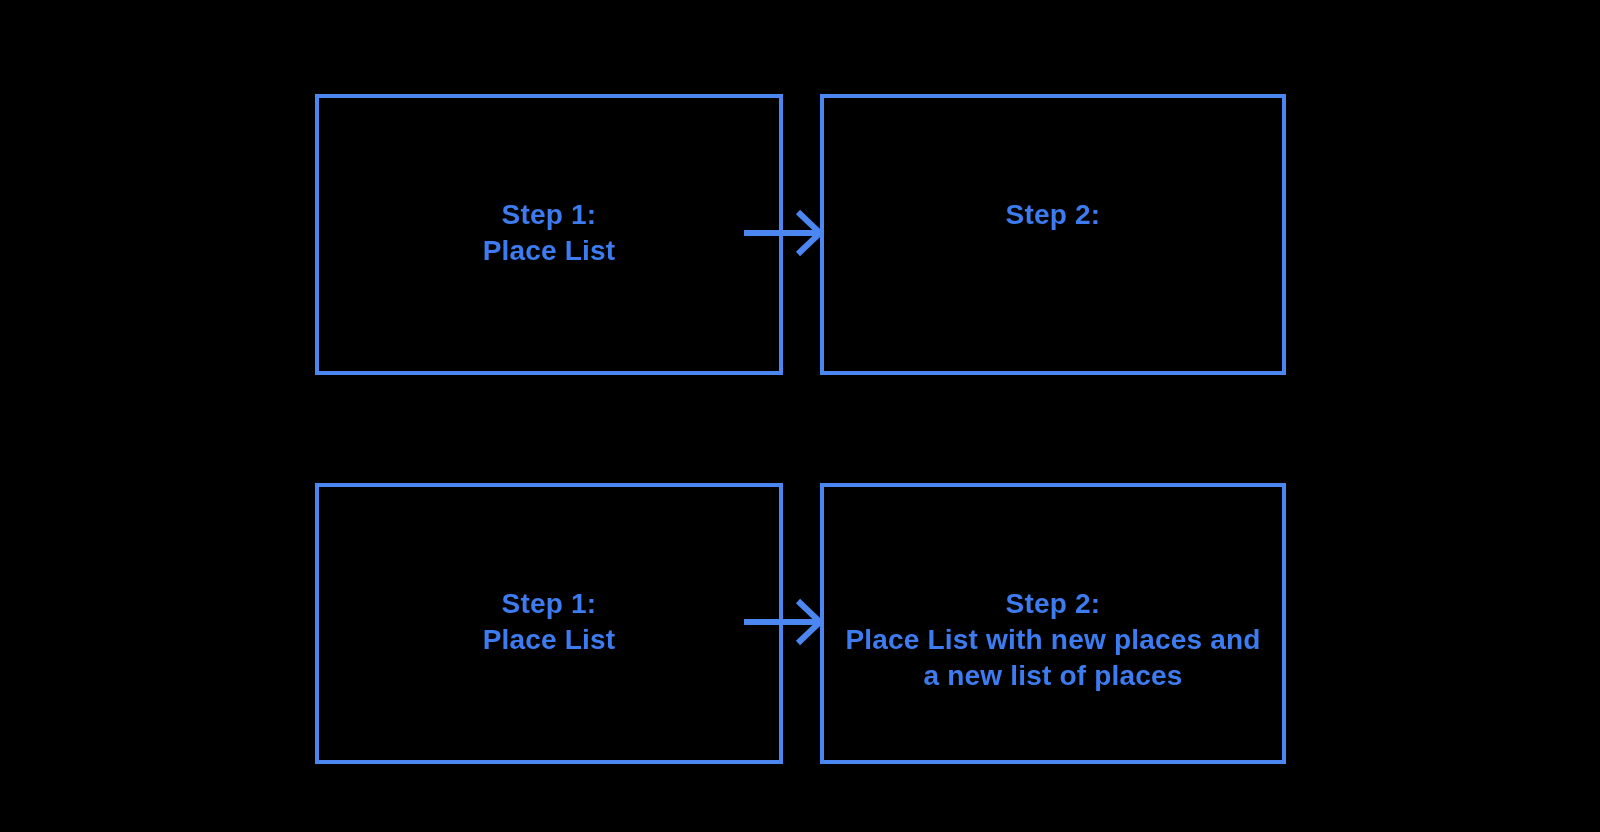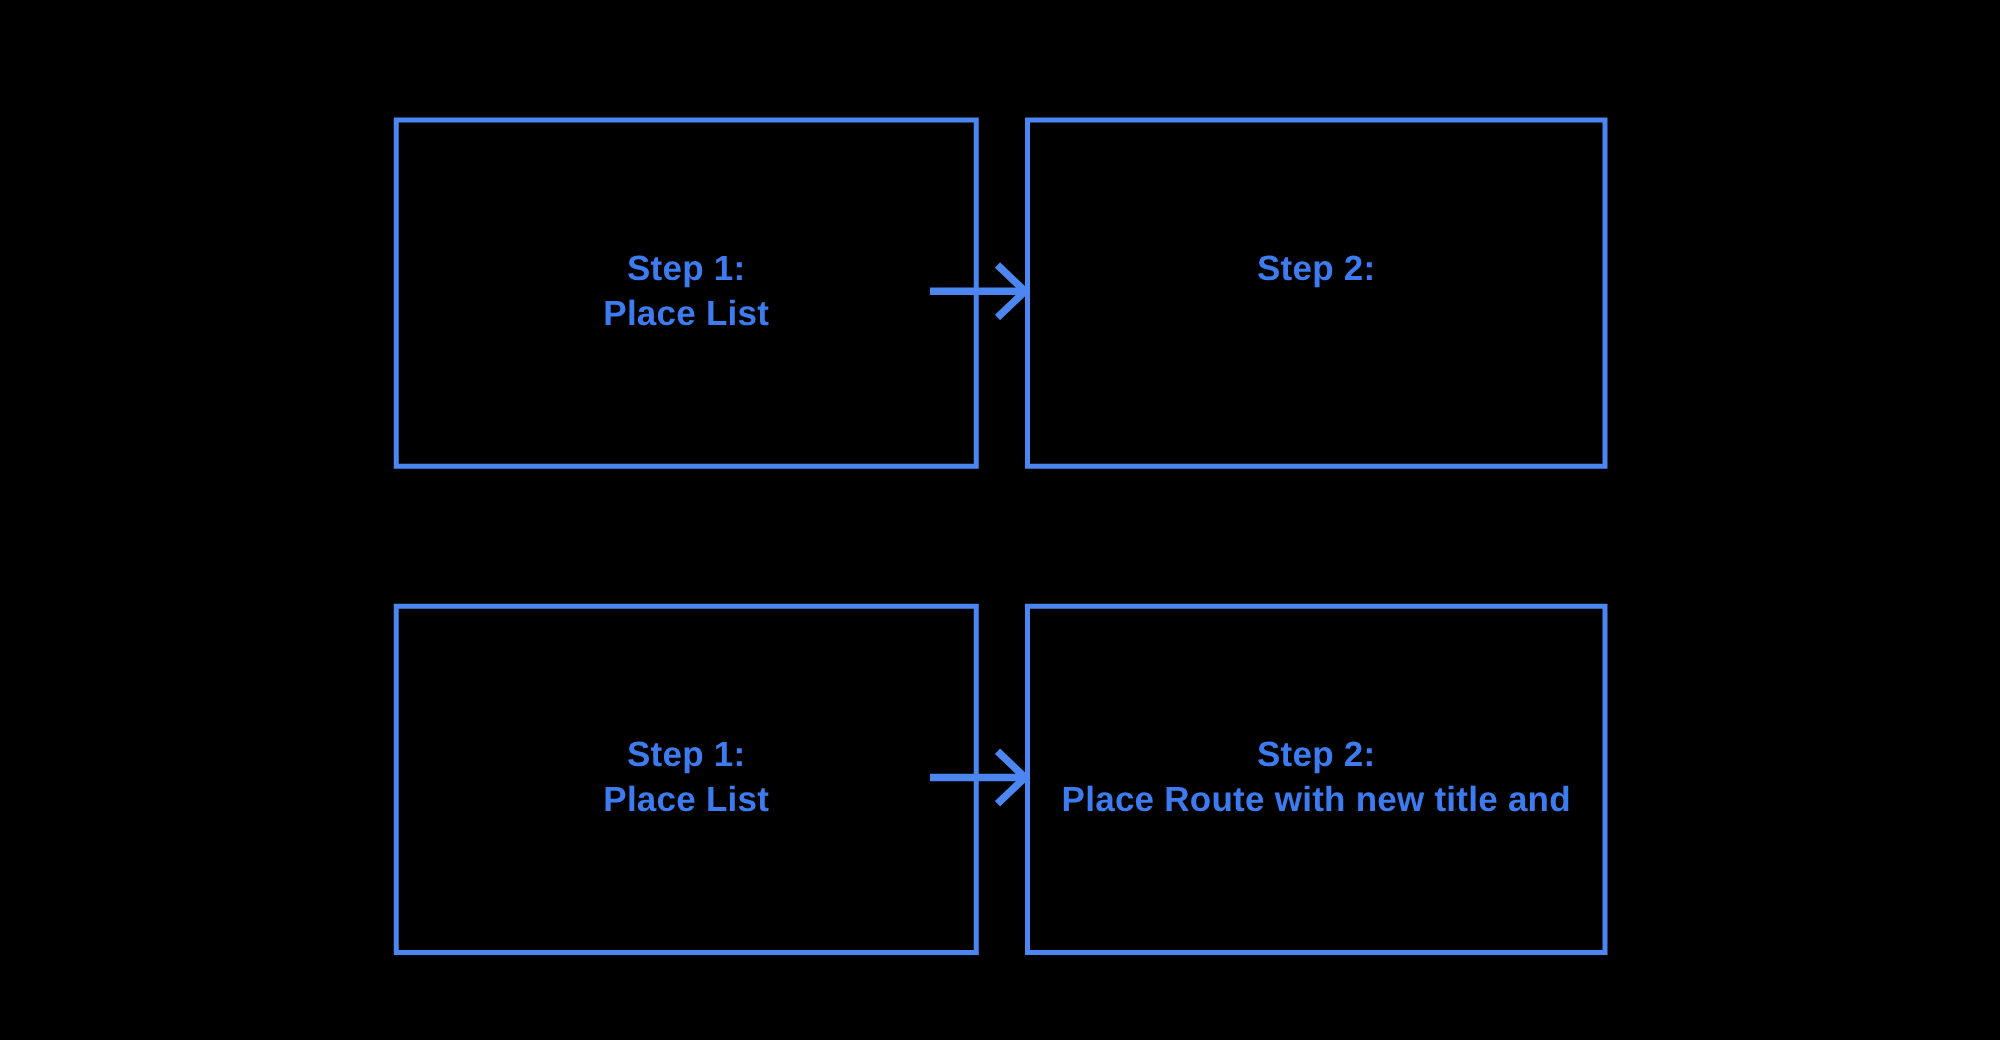--- a/index.html
+++ b/index.html
@@ -83,17 +83,18 @@
   </div>
 
   <svg class="flow-arrow a2" viewBox="0 0 86 48" aria-hidden="true">
     <line x1="3" y1="24" x2="77" y2="24"></line>
     <polyline points="57,3 79,24 57,45"></polyline>
   </svg>
 
   <div class="flow-box b4">
     <div class="box-label">
       <div>Step 2:</div>
-      <div>Place Route with new title and</div>
+      <div>Place List with new places and</div>
+      <div>a new list of places</div>
     </div>
   </div>
 
 </div>
 
 </body></html>

